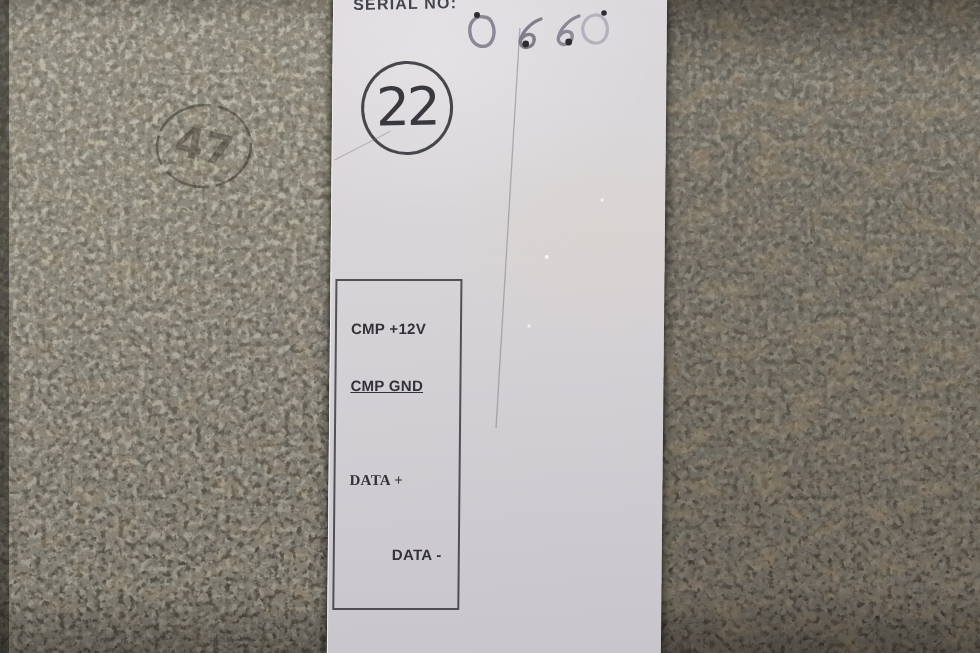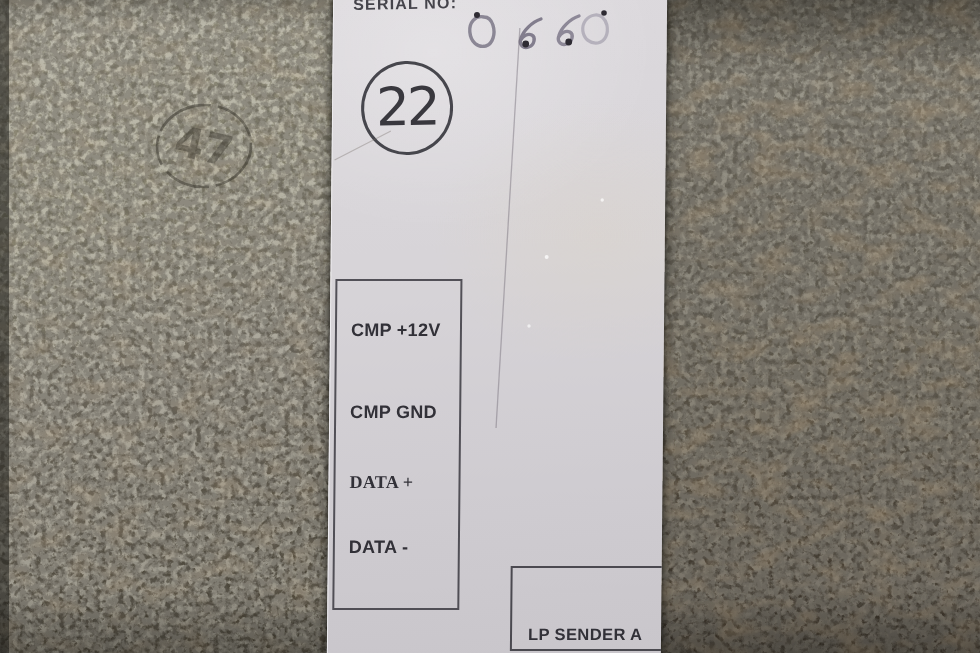--- a/index.html
+++ b/index.html
@@ -43,27 +43,27 @@
   }
 
   .scratches { position:absolute; left:0; top:0; }
 
   .pinbox-top {
     position:absolute; left:4px; top:279px; width:127px; height:331px;
     border:2px solid rgba(52,51,58,0.82); box-sizing:border-box;
   }
   .pin {
     position:absolute; left:14px;
-    font-size:18px; font-weight:bold; letter-spacing:0.3px; color:#323138;
+    font-size:15px; font-weight:bold; letter-spacing:0.3px; color:#323138;
     white-space:nowrap;
   }
   .pin.p0 { top:39px; }
-  .pin.p1 { top:121px; }
+  .pin.p1 { top:96px;text-decoration:underline; }
   .pin.p2 { top:191px;font-family:Liberation Serif, serif; }
-  .pin.p3 { top:256px; }
+  .pin.p3 { top:265px;margin-left:43px; }
 
   .pinbox-bottom {
     position:absolute; left:182px; top:566px; width:162px; height:85px;
     border:2px solid rgba(52,51,58,0.85); box-sizing:border-box;
   }
   .pinbox-bottom .pin { left:16px; top:57px; font-size:16.5px; letter-spacing:0.4px; }
 </style>
 </head>
 <body>
 
@@ -162,18 +162,15 @@
       <circle cx="198" cy="326" r="1.7" fill="rgba(255,255,255,0.65)"></circle>
     </svg>
 
     <div class="pinbox-top">
       <span class="pin p0">CMP +12V</span>
       <span class="pin p1">CMP GND</span>
       <span class="pin p2">DATA +</span>
       <span class="pin p3">DATA -</span>
     </div>
 
-    <div class="pinbox-bottom">
-      <span class="pin">LP SENDER A</span>
-    </div>
 
   </div>
 </div>
 
 </body></html>

